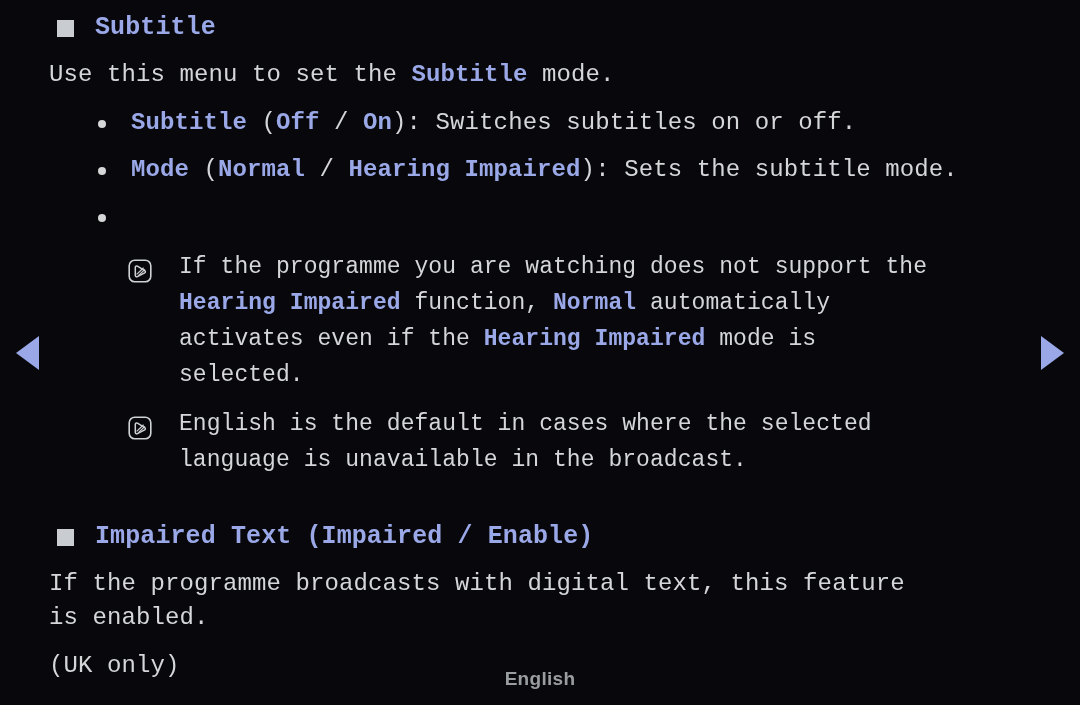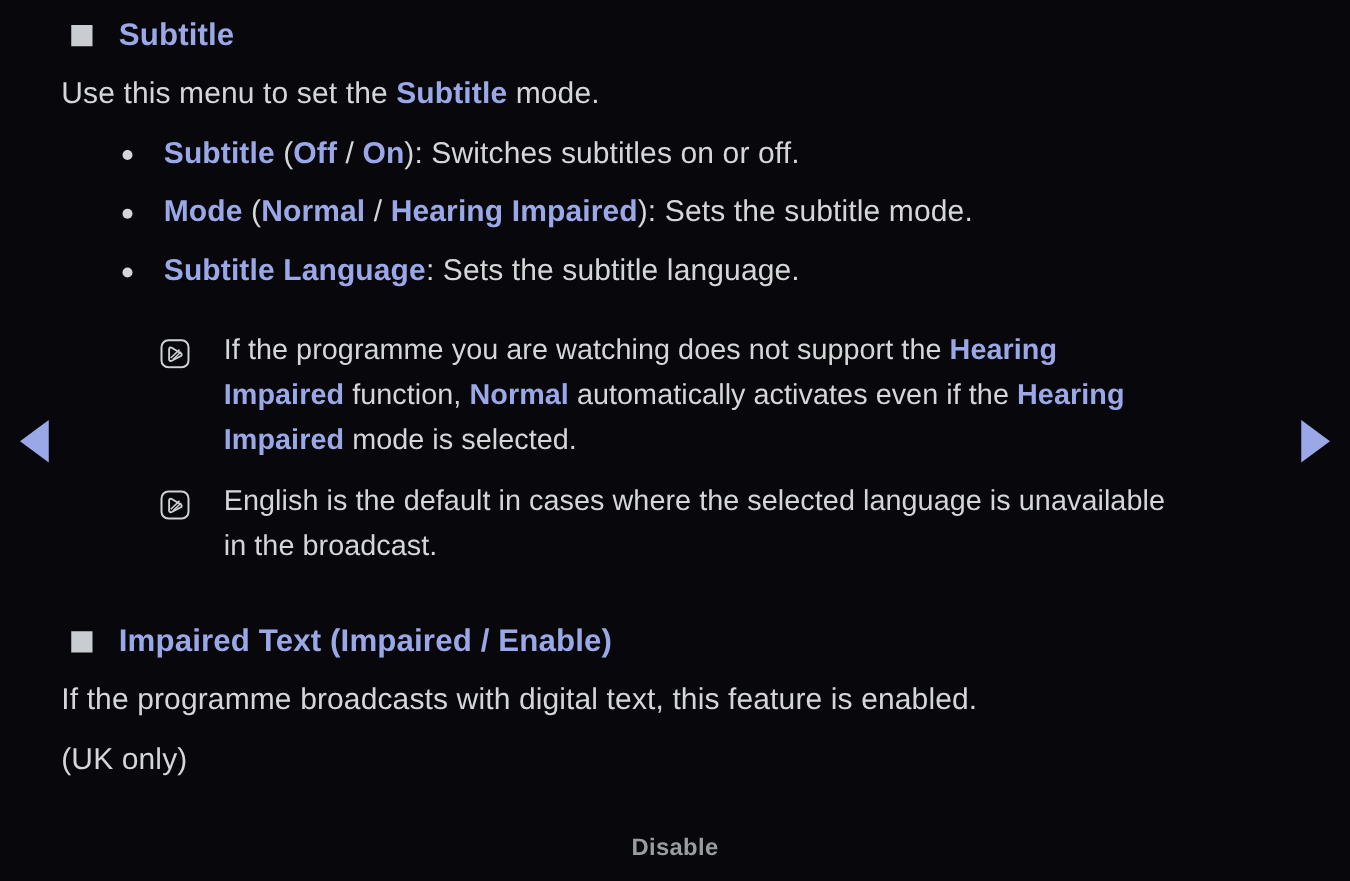--- a/index.html
+++ b/index.html
@@ -22,20 +22,21 @@
     background: #08080c;
   }
 
   .content {
     position: absolute;
     left: 0;
     top: 0;
     width: 986px;
     padding-top: 12px;
     box-sizing: border-box;
+    font-family: Liberation Mono, monospace;
   }
 
   
   .accent      { color: #9aa8e8; font-weight: bold; }
   .plain       { color: #d4d6d8; font-weight: normal; }
 
   
   .section-head {
     display: flex;
     align-items: flex-start;
@@ -177,23 +178,20 @@
 
     <div class="dot-item">
       <div class="dot"></div>
       <div class="dot-text">
         <span class="accent">Mode</span><span class="plain"> (</span><span class="accent">Normal</span><span class="plain"> / </span><span class="accent">Hearing Impaired</span><span class="plain">)</span><span class="plain">: Sets the subtitle mode.</span>
       </div>
     </div>
 
     <div class="dot-item">
       <div class="dot"></div>
-      <div class="dot-text">
-        <span class="accent">Subtitle Language</span><span class="plain">: Sets the subtitle language.</span>
-      </div>
     </div>
 
     <div class="gap-md"></div>
 
     <div class="note">
       <span class="note-icon">
         <svg width="24" height="24" viewBox="0 0 24 24">
           <rect x="1.2" y="1.2" width="21.6" height="21.6" rx="5.5" ry="5.5" fill="none" stroke="#cfd2d5" stroke-width="1.6"></rect>
           <path d="M7.3 16.6 L7.3 8.3 C7.3 7.2 8.3 6.6 9.4 7.2 L16.7 11.6 C17.6 12.2 17.6 13.2 16.7 13.8 L9.4 17.6 C8.4 18.1 7.3 17.6 7.3 16.6 Z" fill="none" stroke="#cfd2d5" stroke-width="1.5" stroke-linejoin="round"></path>
           <path d="M8.6 15.4 L15.6 8.7" fill="none" stroke="#cfd2d5" stroke-width="1.2"></path>
@@ -234,15 +232,15 @@
 
     <div class="para">
       <span class="plain">(UK only)</span>
     </div>
 
   </div>
 
   <div class="nav-arrow nav-left"></div>
   <div class="nav-arrow nav-right"></div>
 
-  <div class="footer">Disable</div>
+  <div class="footer">English</div>
 
 </div>
 
 </body></html>

